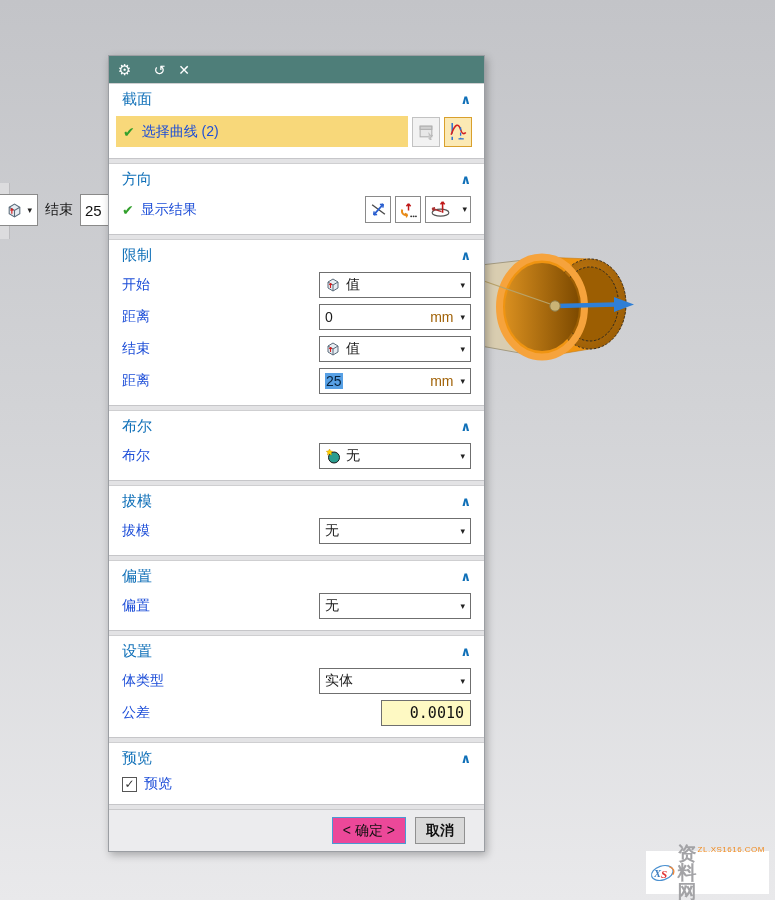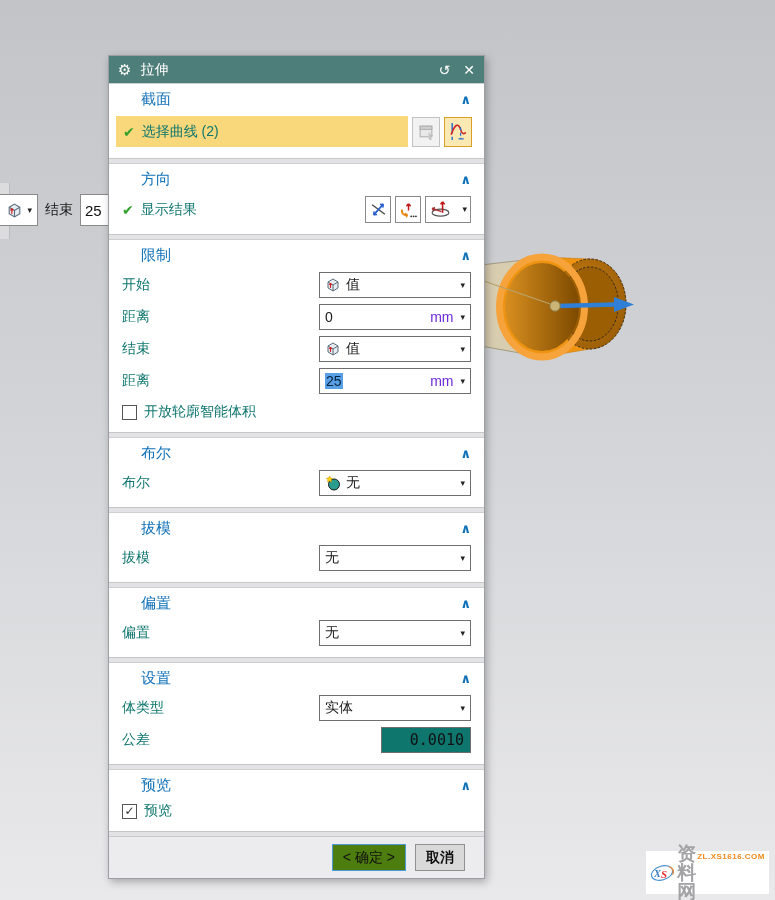--- a/index.html
+++ b/index.html
@@ -14,56 +14,56 @@
   .mini-combo{width:52px;height:32px;background:#fff;border:1px solid #8a8a8a;display:flex;align-items:center;justify-content:flex-end;gap:4px;padding:0 5px;box-sizing:border-box;}
   .mini-label{font-size:14px;color:#1a1a1a;}
   .mini-field{width:46px;height:32px;background:#fff;border:1px solid #8a8a8a;box-sizing:border-box;font-size:15px;color:#111;display:flex;align-items:center;padding-left:4px;}
   .caret{font-size:9px;color:#222;line-height:1;}
   
   .model-svg{position:absolute;left:478px;top:249px;}
   
   .watermark{position:absolute;left:646px;top:851px;width:123px;height:43px;background:#fff;display:flex;align-items:center;gap:3px;padding:2px 4px;box-sizing:border-box;}
   .wm-text{display:flex;line-height:1;}
   .wm-name{font-size:19px;font-weight:bold;color:#a3a3a6;letter-spacing:1px;}
-  .wm-url{font-size:8px;font-weight:bold;color:#f08a1e;letter-spacing:.5px;margin-top:9px;text-align:right;}
+  .wm-url{font-size:8px;font-weight:normal;color:#f08a1e;letter-spacing:.5px;margin-top:2px;text-align:right;}
   
   .dialog{position:absolute;left:108px;top:55px;width:377px;background:#e3e3e5;border:1px solid #9b9ea3;box-shadow:2px 3px 8px rgba(0,0,0,.28);z-index:3;box-sizing:border-box;}
   .titlebar{height:27px;background:#4e7e79;color:#fff;display:flex;align-items:center;padding:0 9px;}
   .titlebar .gear{font-size:15px;margin-right:9px;}
   .titlebar .t{font-size:14px;flex:1;}
   .titlebar .tb-btn{font-size:14px;margin-left:13px;cursor:default;}
   .sections{display:flex;flex-direction:column;gap:4px;}
   .section{background:#fff;border-top:1px solid #cfcfd1;border-bottom:1px solid #c6c6c9;padding:3px 0 8px;}
   .sec-h{display:flex;align-items:center;padding:3px 13px 4px;}
-  .sec-h .st{font-size:15px;color:#1070b8;margin-left:19px;}
+  .sec-h .st{font-size:15px;color:#1070b8;}
   .sec-h .chev{margin-left:auto;color:#1070b8;font-size:13px;font-weight:bold;}
   .row{display:flex;align-items:center;padding:3px 13px;}
-  .row .lbl{font-size:14px;color:#0f766e;}
+  .row .lbl{font-size:14px;color:#1d4ed8;}
   .check{color:#33a02c;font-size:14px;margin-right:7px;}
   
   .sel-field{flex:1;height:31px;background:#f8d87a;display:flex;align-items:center;padding:0 7px;box-sizing:border-box;}
   .sel-field .lbl{font-size:14px;}
   .sq-btn{width:28px;height:30px;border:1px solid #c2c2c2;background:#f2f2f2;display:flex;align-items:center;justify-content:center;margin-left:4px;box-sizing:border-box;}
   .sq-btn.active{background:#fbe9b4;border:1px solid #d9a02c;}
   .sq-btn.small{width:26px;height:27px;background:#fff;border:1px solid #8a8a8a;}
   .vec-wide{width:46px;height:27px;background:#fff;border:1px solid #8a8a8a;display:flex;align-items:center;justify-content:space-between;padding:0 3px;margin-left:4px;box-sizing:border-box;}
   
   .ctl{margin-left:auto;width:152px;}
   .dd{display:flex;align-items:center;height:26px;border:1px solid #6f6f6f;background:#fff;padding:0 5px;box-sizing:border-box;}
   .dd .ico{display:flex;margin-right:5px;}
   .dd .txt{font-size:14px;color:#1a1a1a;flex:1;}
-  .dd .unit{font-size:14px;color:#6d28d9;margin-right:7px;}
+  .dd .unit{font-size:14px;color:#a16207;margin-right:7px;}
   .dd .caret{margin-left:0;}
   .hl{background:#57a0e5;color:#06233f;padding:0 1px;}
   .cb{width:15px;height:15px;border:1px solid #555;background:#fff;display:inline-flex;align-items:center;justify-content:center;margin-right:7px;font-size:12px;color:#333;box-sizing:border-box;}
-  .tol-field{margin-left:auto;width:90px;height:26px;border:1px solid #6f6f6f;background:#0f766e;display:flex;align-items:center;justify-content:flex-end;padding:0 6px;font-size:15px;color:#111;box-sizing:border-box;font-family:"DejaVu Sans Mono",monospace;}
+  .tol-field{margin-left:auto;width:90px;height:26px;border:1px solid #6f6f6f;background:#fef9c3;display:flex;align-items:center;justify-content:flex-end;padding:0 6px;font-size:15px;color:#111;box-sizing:border-box;font-family:"DejaVu Sans Mono",monospace;}
   .mag-btn{width:31px;height:31px;border:1px solid #8a8a8a;background:#fff;display:flex;align-items:center;justify-content:center;margin-left:4px;box-sizing:border-box;}
   .footer{height:41px;background:#ececee;border-top:1px solid #c9c9cb;margin-top:4px;display:flex;align-items:center;justify-content:flex-end;gap:9px;padding-right:19px;}
   .btn{height:27px;font-size:14px;color:#111;display:flex;align-items:center;justify-content:center;padding:0 10px;box-sizing:border-box;font-family:"Liberation Sans",sans-serif;}
-  .btn.ok{background:#4d7c0f;border:1px solid #4a9ad4;}
+  .btn.ok{background:#ec4899;border:1px solid #4a9ad4;}
   .btn.cancel{background:#d9d9d9;border:1px solid #909090;font-weight:bold;}
 </style>
 </head>
 <body>
 
 <div class="edge-strip"></div>
 
 <svg class="model-svg" width="170" height="122" viewBox="0 0 170 122">
   <defs>
     <linearGradient id="tubeIn" x1="0" y1="0" x2="1" y2="0">
@@ -103,21 +103,20 @@
     </svg>
     <span class="caret">▾</span>
   </div>
   <span class="mini-label">结束</span>
   <div class="mini-field">25</div>
 </div>
 
 <div class="dialog">
   <div class="titlebar">
     <span class="gear">⚙</span>
-    <span class="t">拉伸</span>
     <span class="tb-btn">↺</span>
     <span class="tb-btn">✕</span>
   </div>
 
   <div class="sections">
 
     <div class="section">
       <div class="sec-h">
         <span class="st">截面</span>
         <span class="chev">∧</span>
@@ -232,24 +231,20 @@
       </div>
       <div class="row">
         <span class="lbl">距离</span>
         <div class="ctl">
             <div class="dd">
           <span class="txt"><span class="hl">25</span></span>
           <span class="unit">mm</span>
           <span class="caret">▾</span>
         </div>
           </div>
-      </div>
-      <div class="row" style="padding-top:6px;">
-        <span class="cb"></span>
-        <span class="lbl">开放轮廓智能体积</span>
       </div>
     </div>
 
     <div class="section">
       <div class="sec-h">
         <span class="st">布尔</span>
         <span class="chev">∧</span>
       </div>
       <div class="row">
         <span class="lbl">布尔</span>

